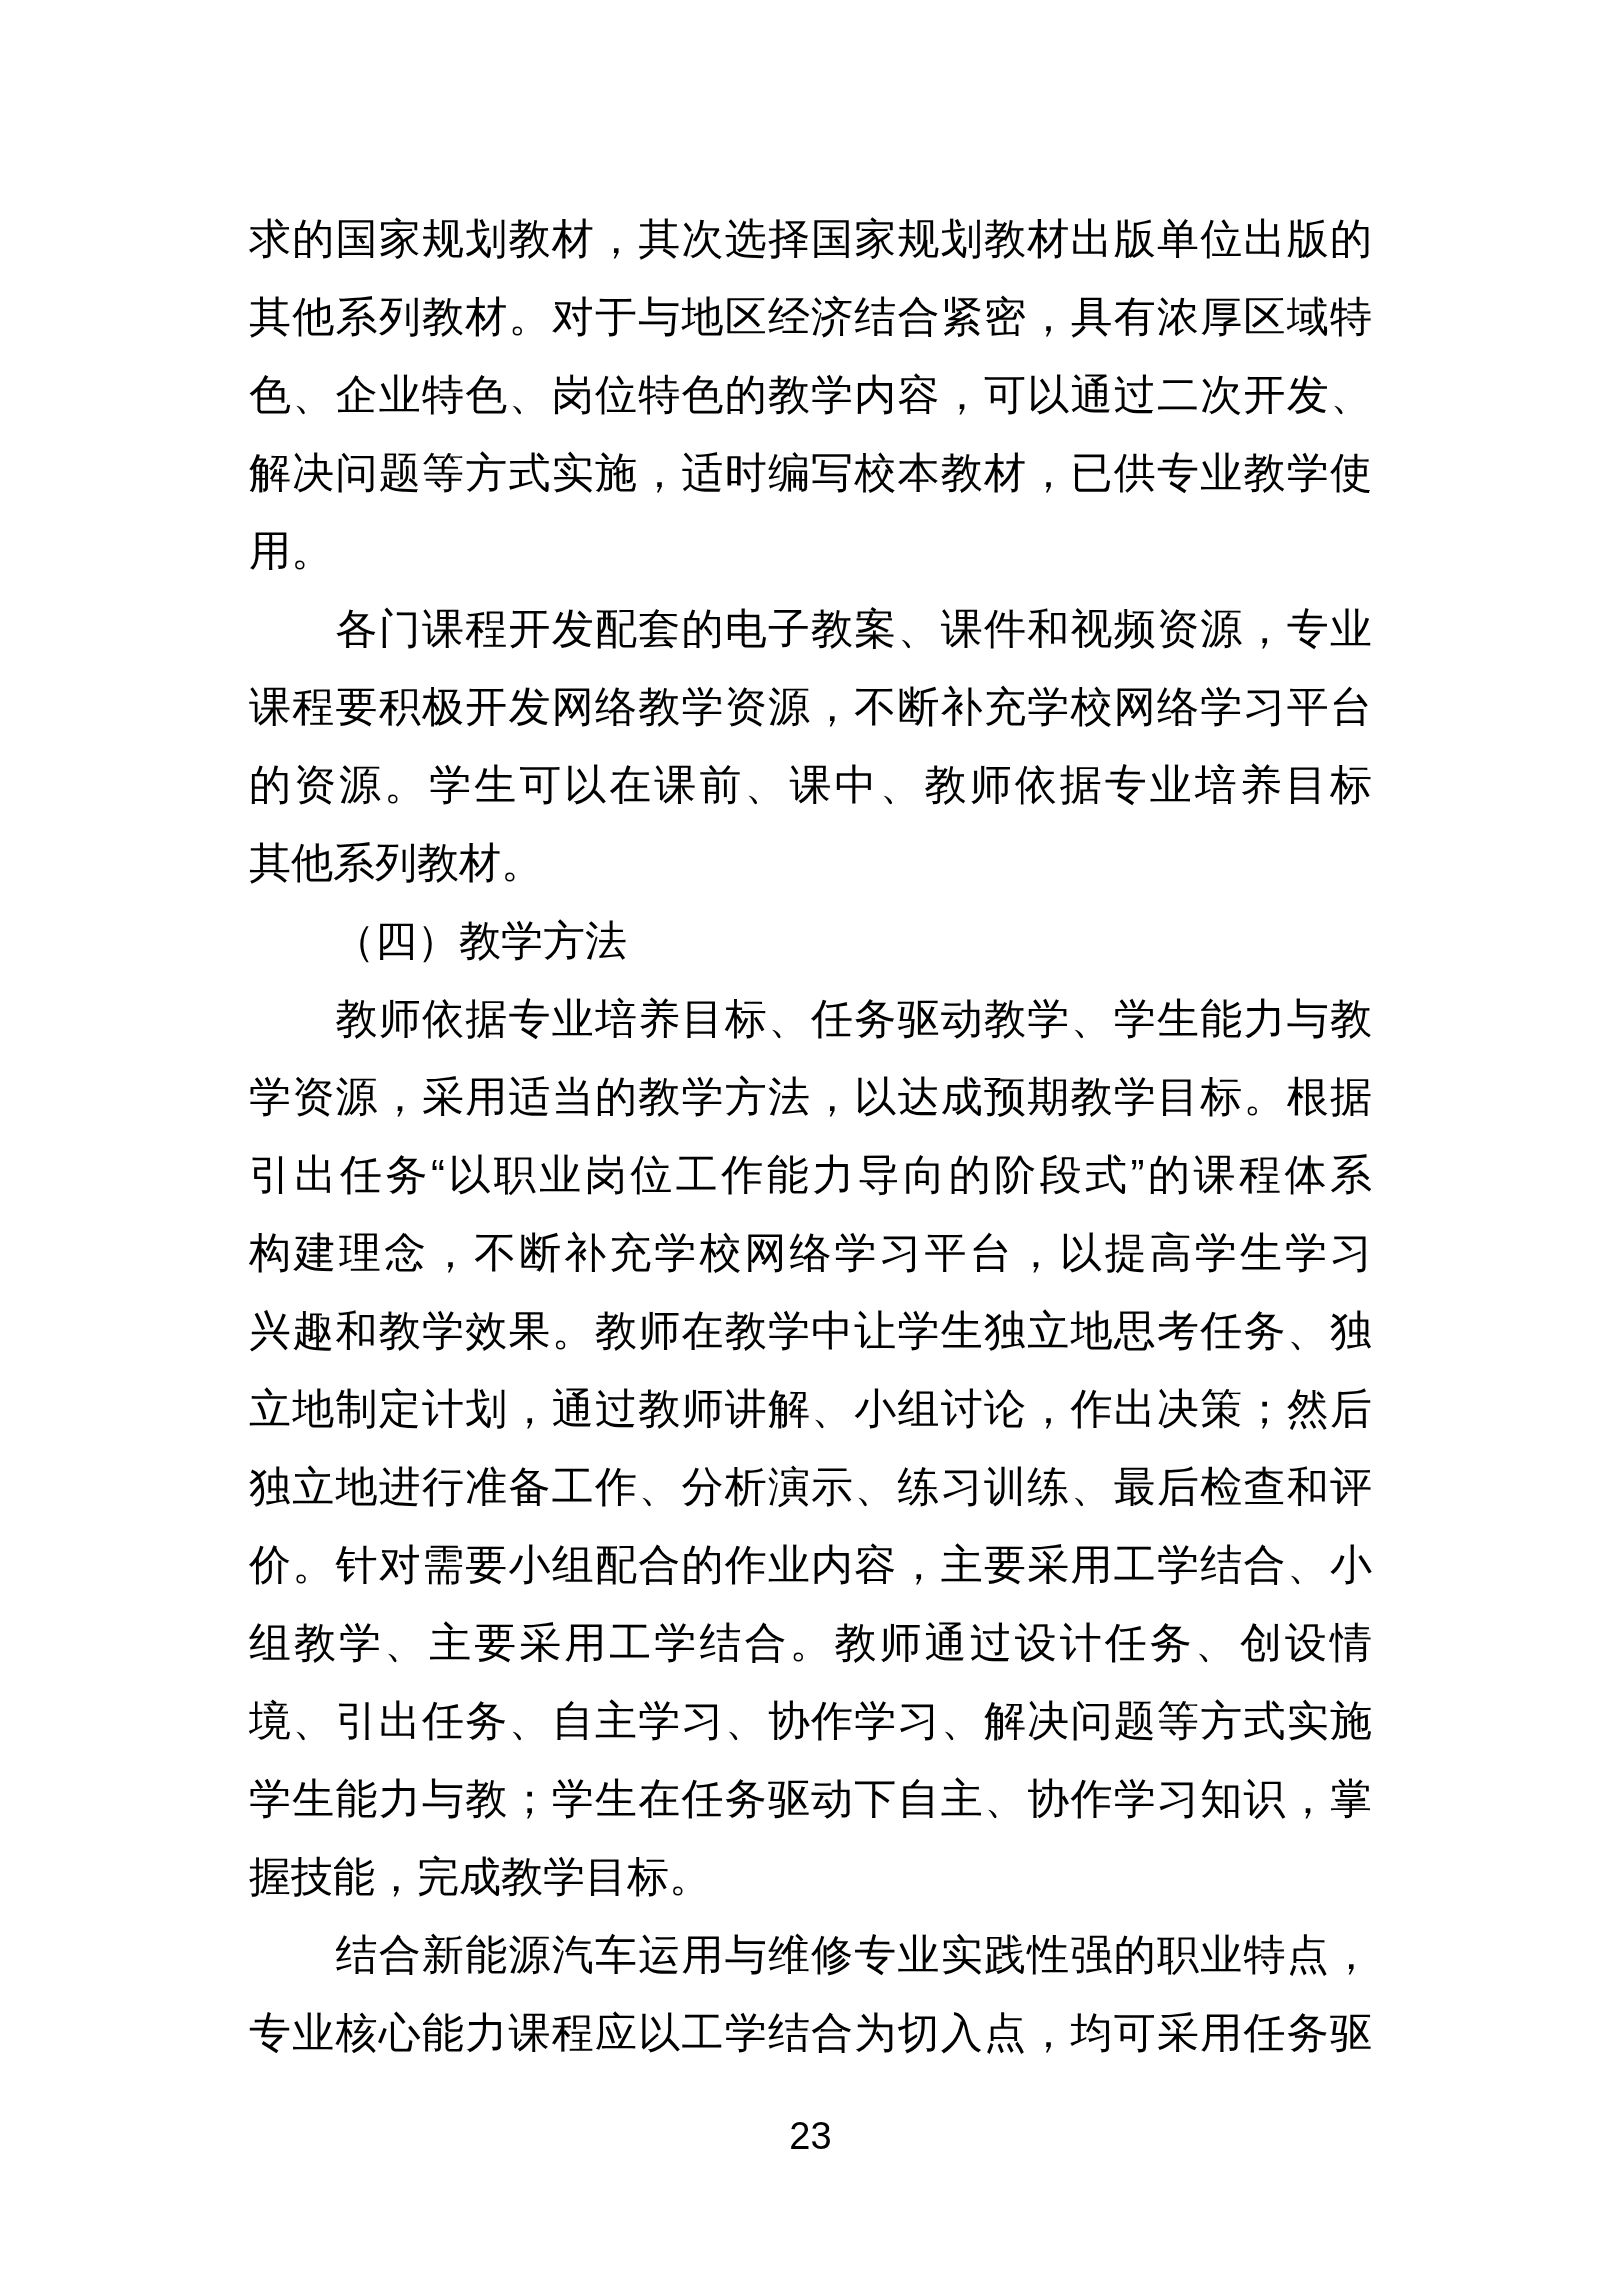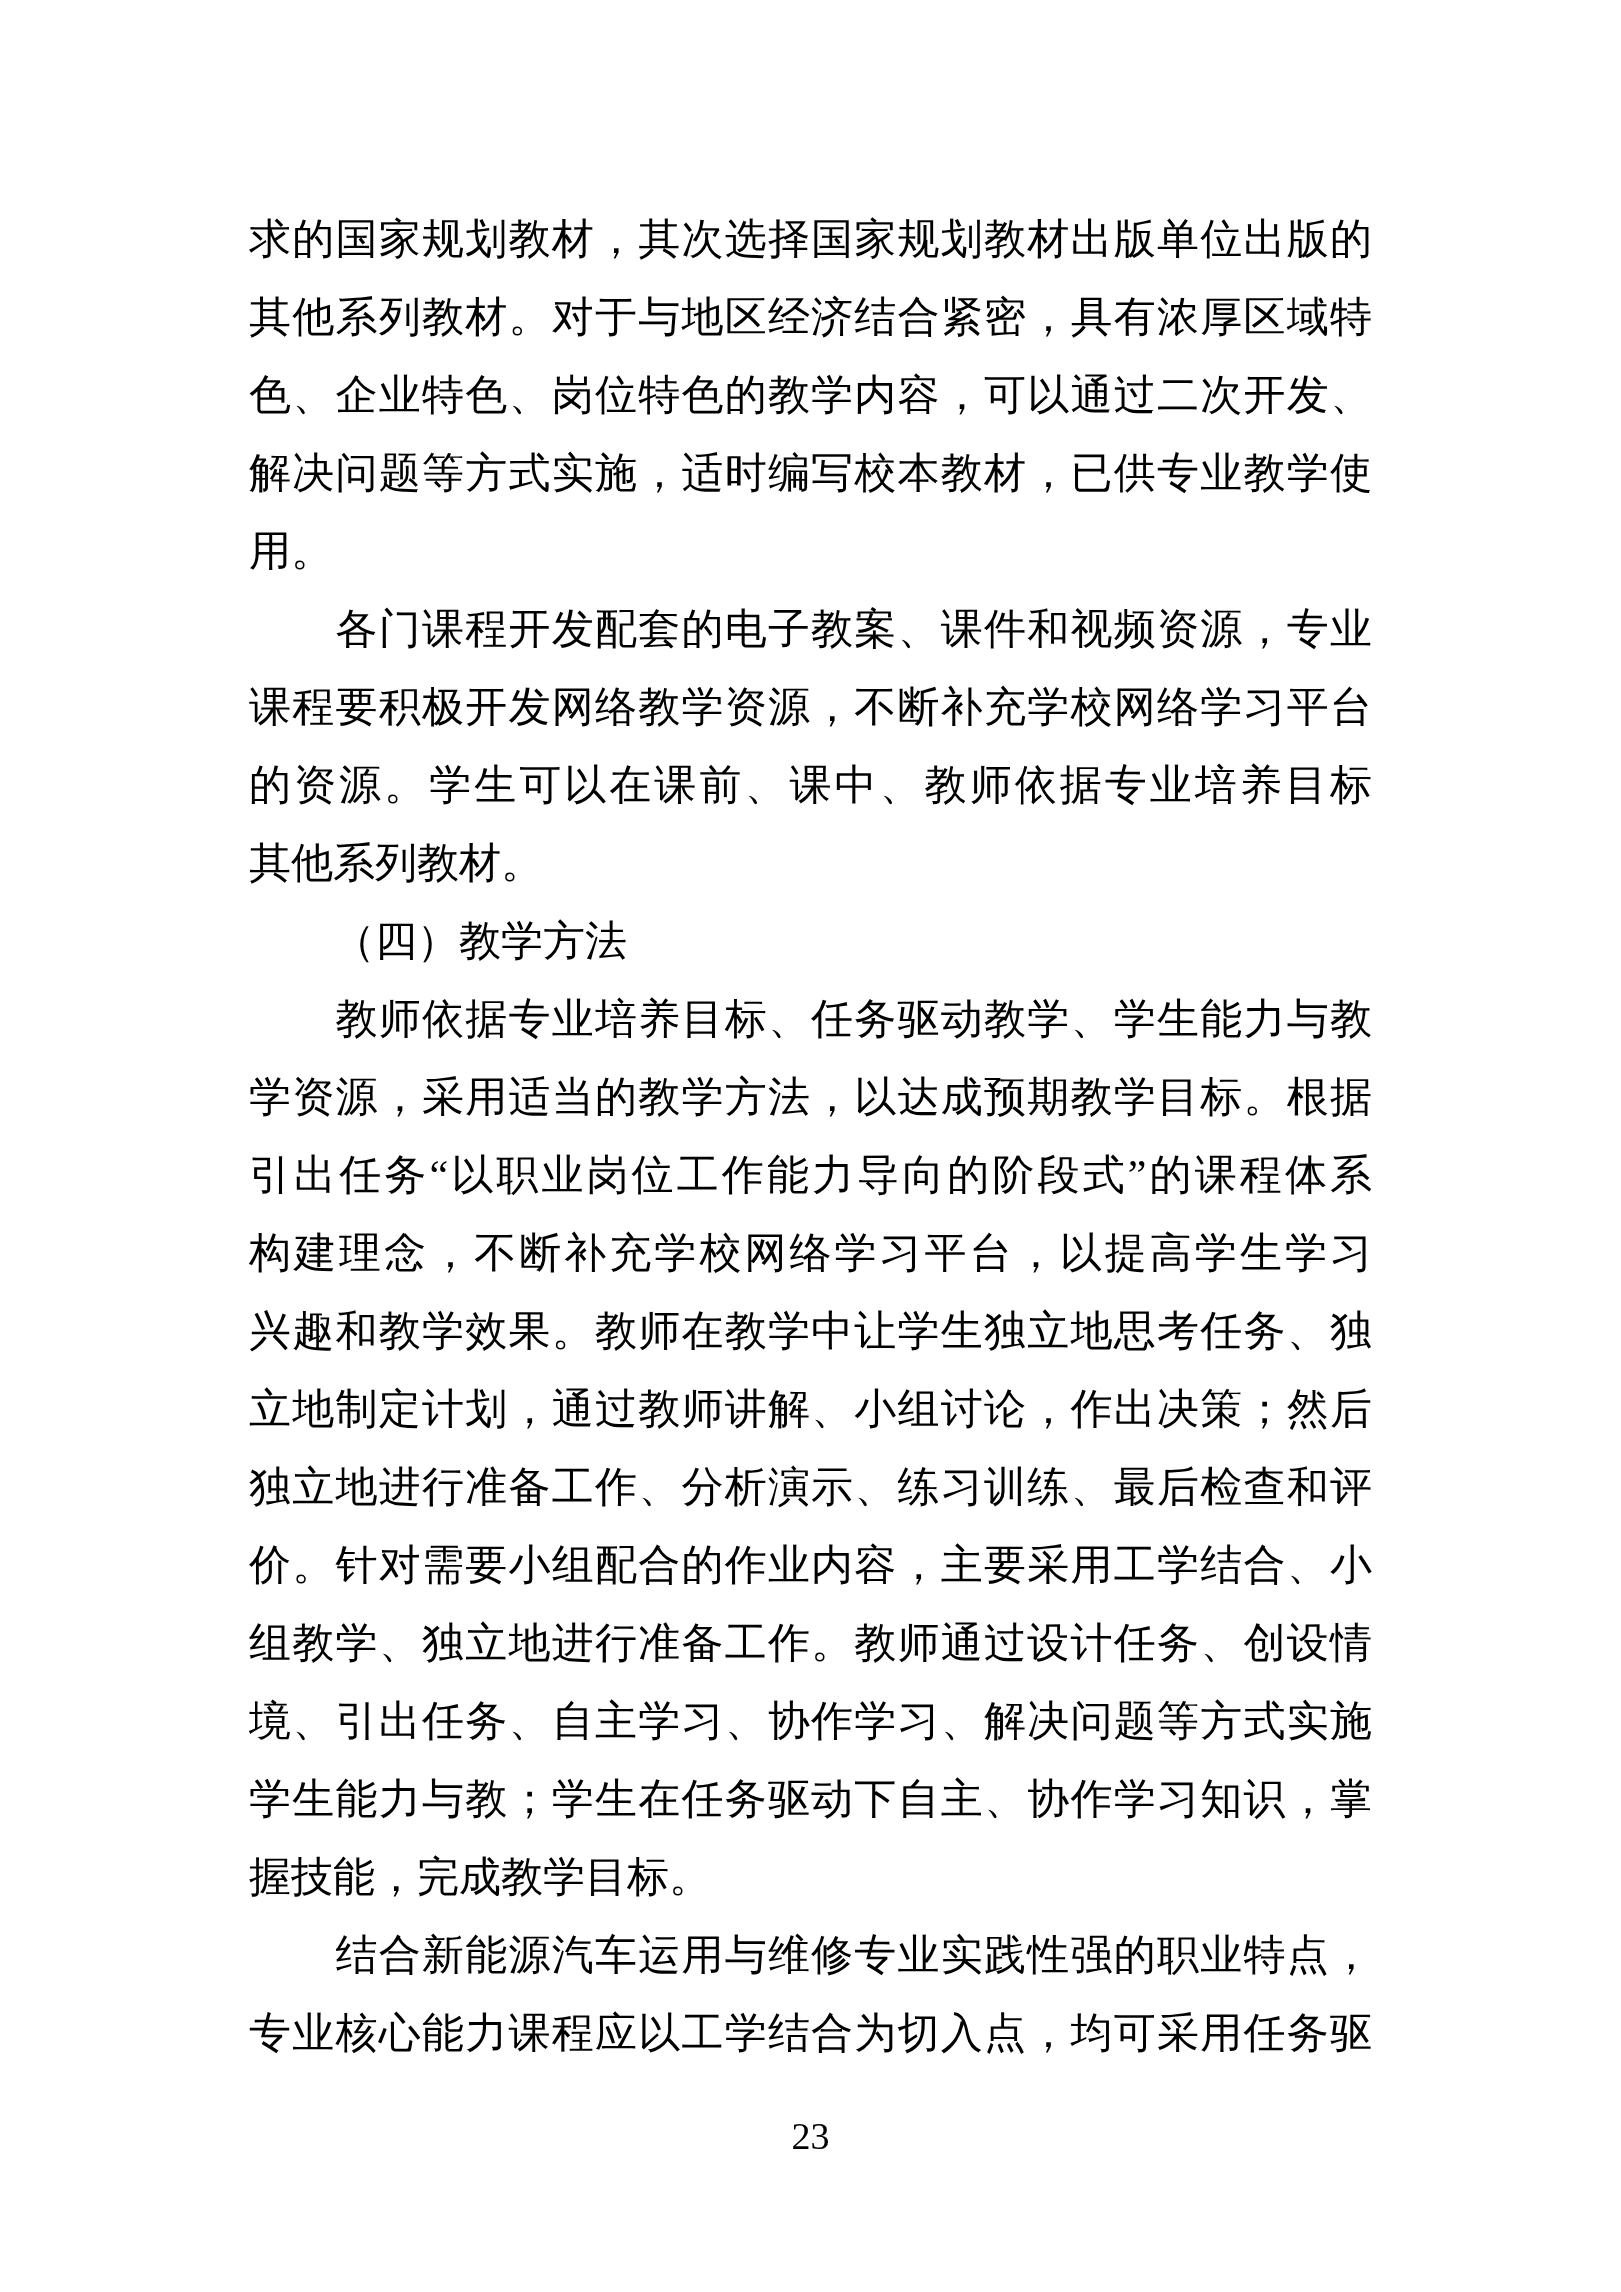--- a/index.html
+++ b/index.html
@@ -6,21 +6,21 @@
     margin: 0;
     padding: 0;
     background: #ffffff;
   }
   .page {
     position: relative;
     width: 1621px;
     height: 2293px;
     background: #ffffff;
     overflow: hidden;
-    font-family: Liberation Serif, serif;
+    font-family: Liberation Sans, sans-serif;
     color: #000000;
   }
   .textblock {
     position: absolute;
     left: 249px;
     top: 200px;
     width: 1123px;
     font-size: 42px;
     line-height: 78px;
     letter-spacing: 0;
@@ -60,21 +60,21 @@
     <div class="line">其他系列教材。</div>
     <div class="line">　　（四）教学方法</div>
     <div class="line just">　　教师依据专业培养目标、任务驱动教学、学生能力与教</div>
     <div class="line just">学资源，采用适当的教学方法，以达成预期教学目标。根据</div>
     <div class="line just">引出任务“以职业岗位工作能力导向的阶段式”的课程体系</div>
     <div class="line just">构建理念，不断补充学校网络学习平台，以提高学生学习</div>
     <div class="line just">兴趣和教学效果。教师在教学中让学生独立地思考任务、独</div>
     <div class="line just">立地制定计划，通过教师讲解、小组讨论，作出决策；然后</div>
     <div class="line just">独立地进行准备工作、分析演示、练习训练、最后检查和评</div>
     <div class="line just">价。针对需要小组配合的作业内容，主要采用工学结合、小</div>
-    <div class="line just">组教学、独立地进行准备工作。教师通过设计任务、创设情</div>
+    <div class="line just">组教学、主要采用工学结合。教师通过设计任务、创设情</div>
     <div class="line just">境、引出任务、自主学习、协作学习、解决问题等方式实施</div>
     <div class="line just">学生能力与教；学生在任务驱动下自主、协作学习知识，掌</div>
     <div class="line">握技能，完成教学目标。</div>
     <div class="line just">　　结合新能源汽车运用与维修专业实践性强的职业特点，</div>
     <div class="line just">专业核心能力课程应以工学结合为切入点，均可采用任务驱</div>
   </div>
   <div class="footer">23</div>
 </div>
 
 

